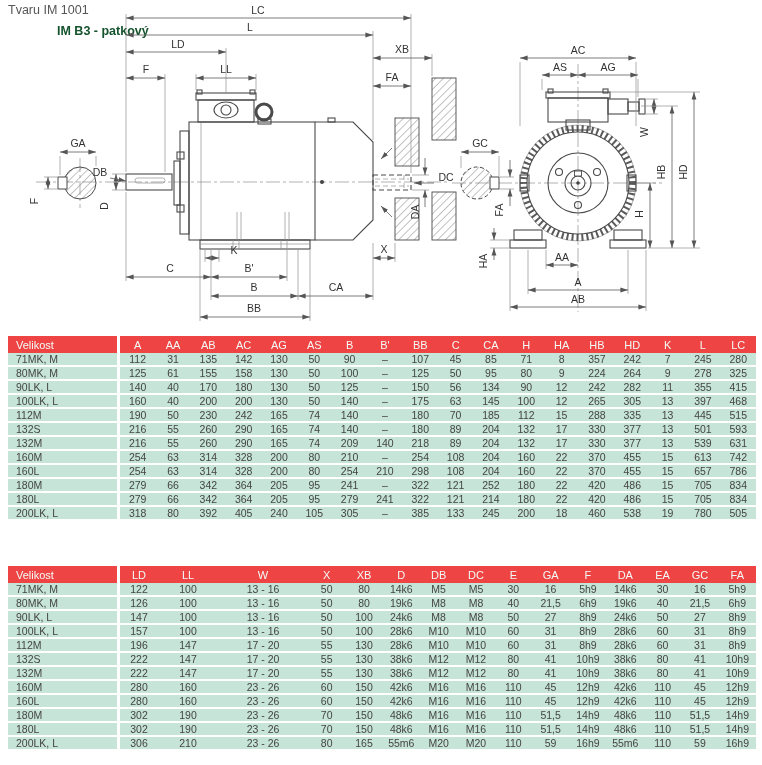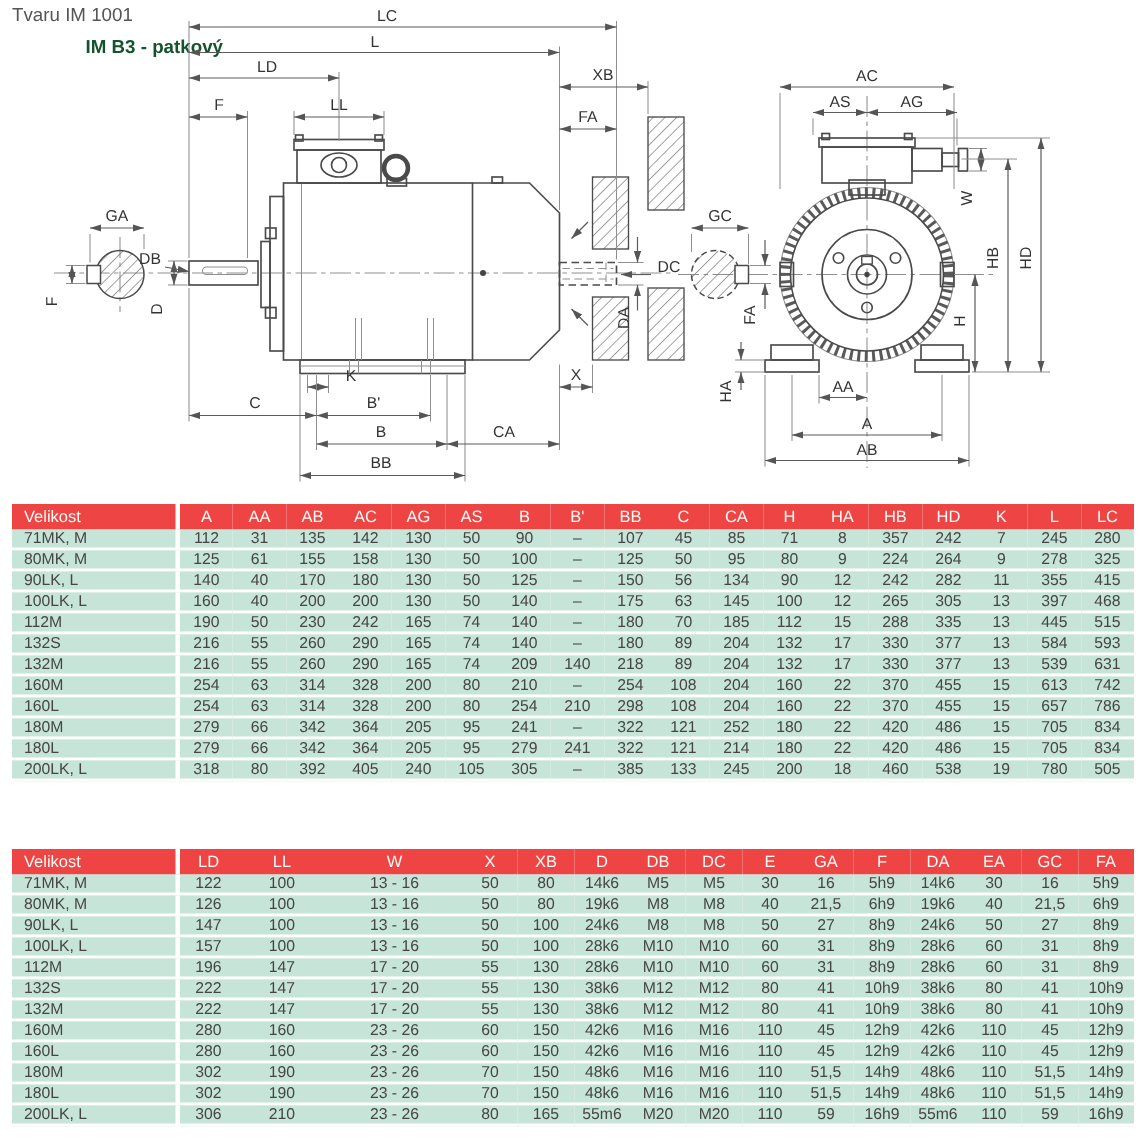--- a/index.html
+++ b/index.html
@@ -428,21 +428,21 @@
           <td>140</td>
           <td>–</td>
           <td>180</td>
           <td>89</td>
           <td>204</td>
           <td>132</td>
           <td>17</td>
           <td>330</td>
           <td>377</td>
           <td>13</td>
-          <td>584</td>
+          <td>501</td>
           <td>593</td>
         </tr>
         <tr>
           <td>132M</td>
           <td>216</td>
           <td>55</td>
           <td>260</td>
           <td>290</td>
           <td>165</td>
           <td>74</td>

